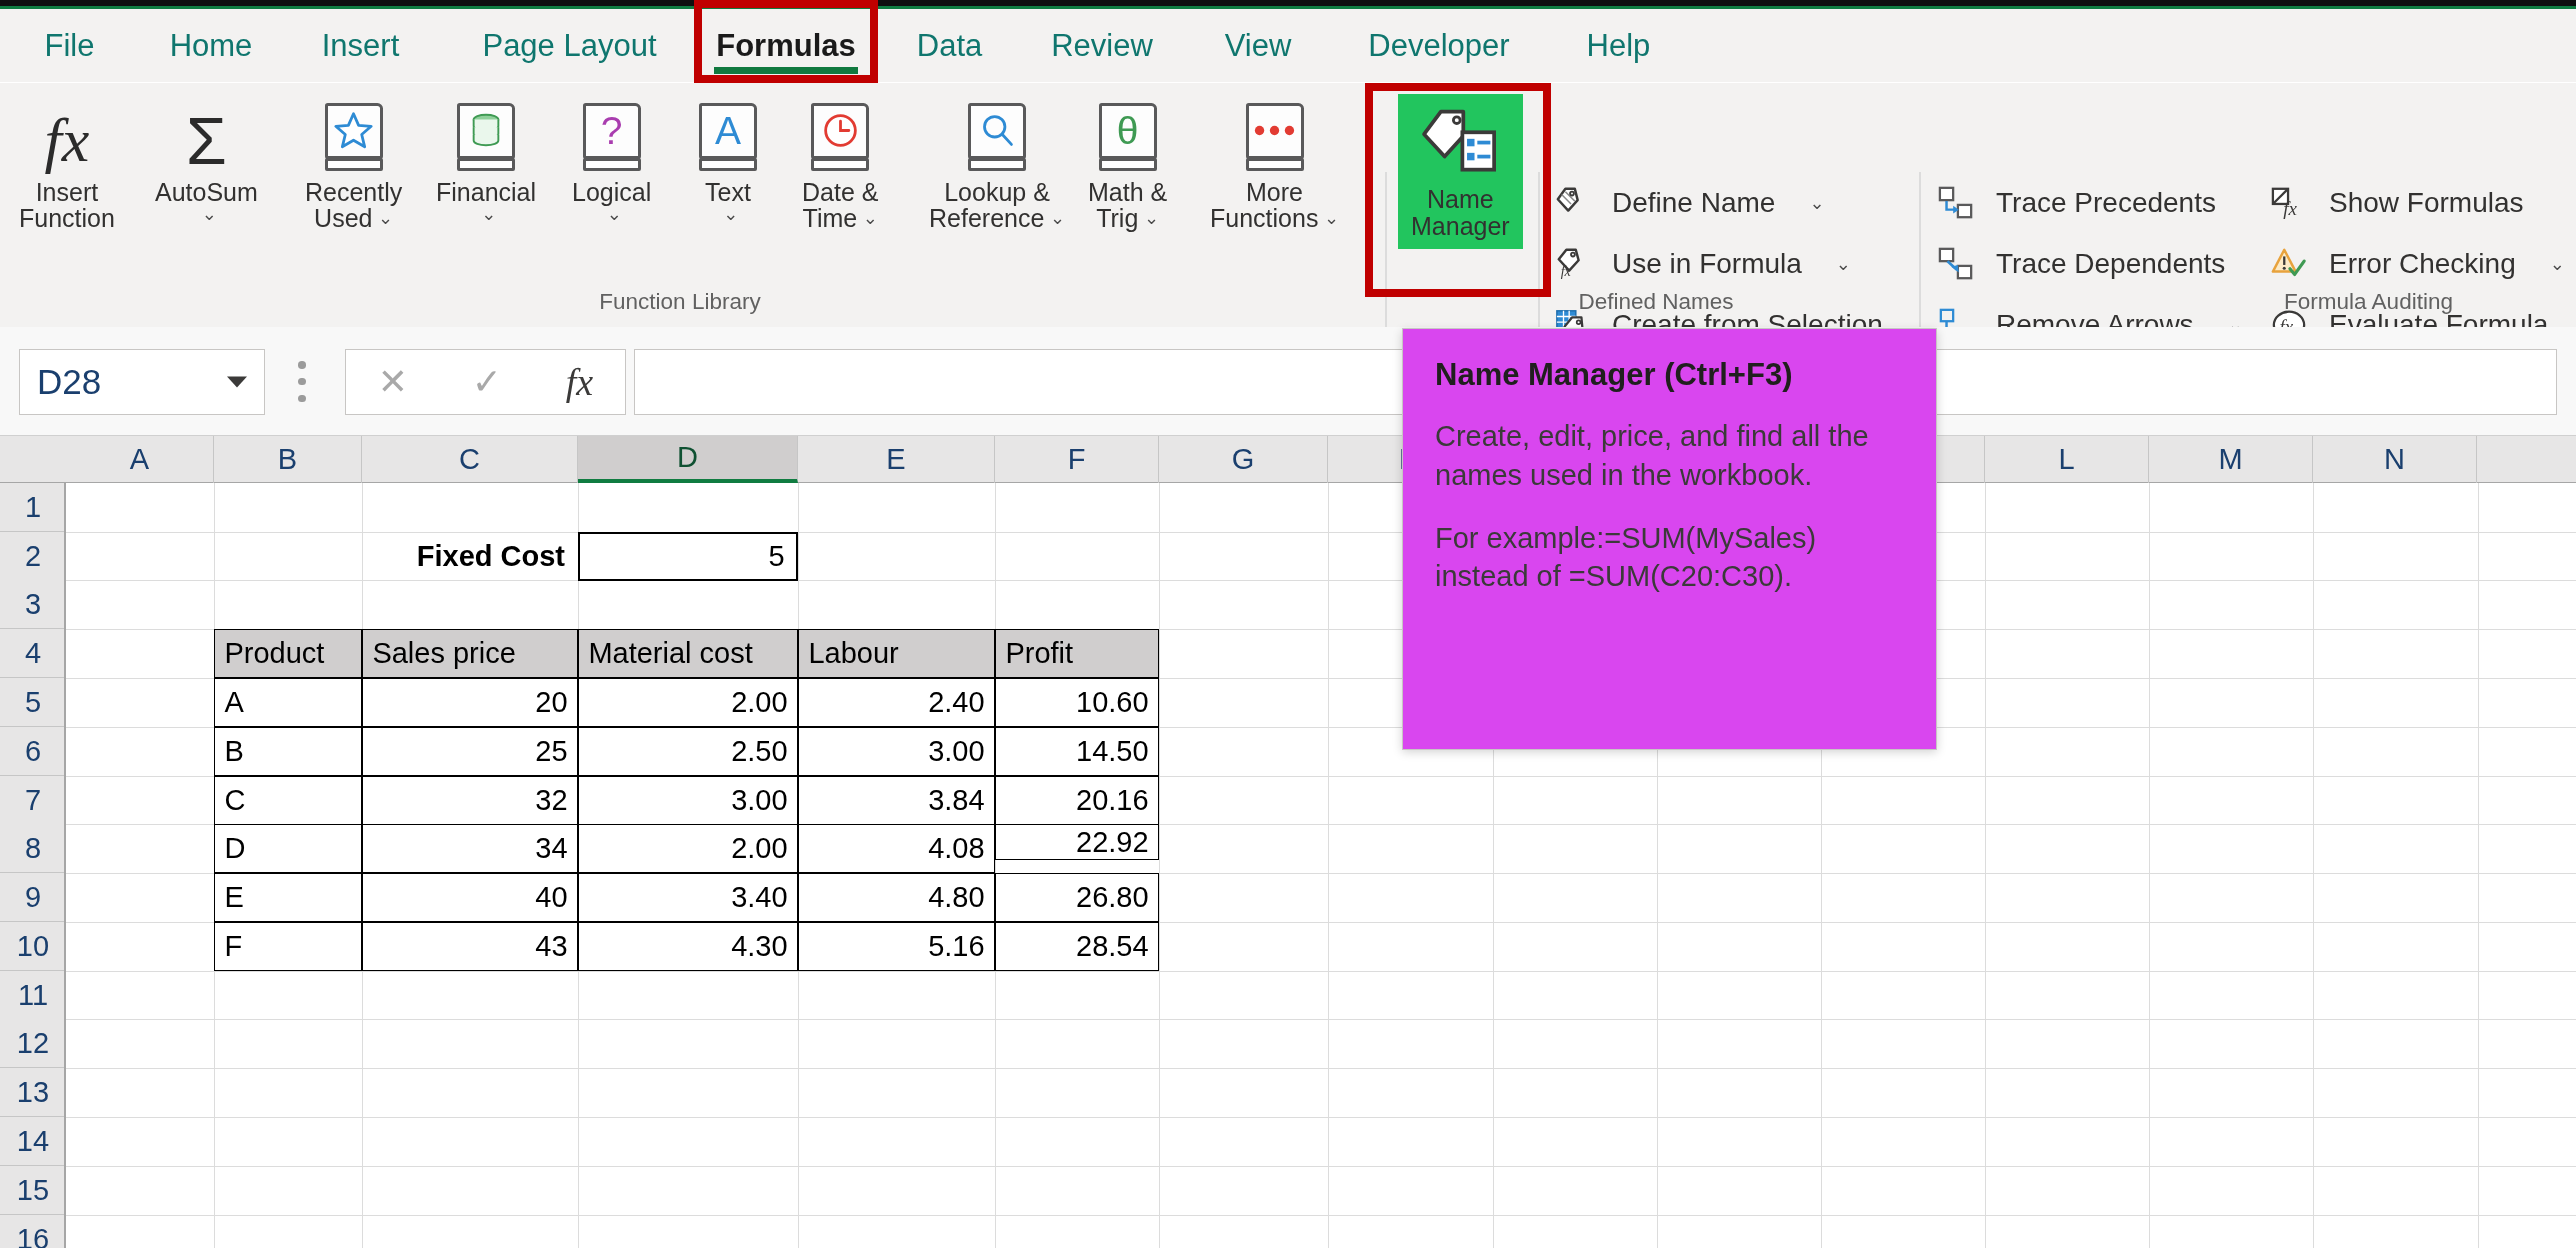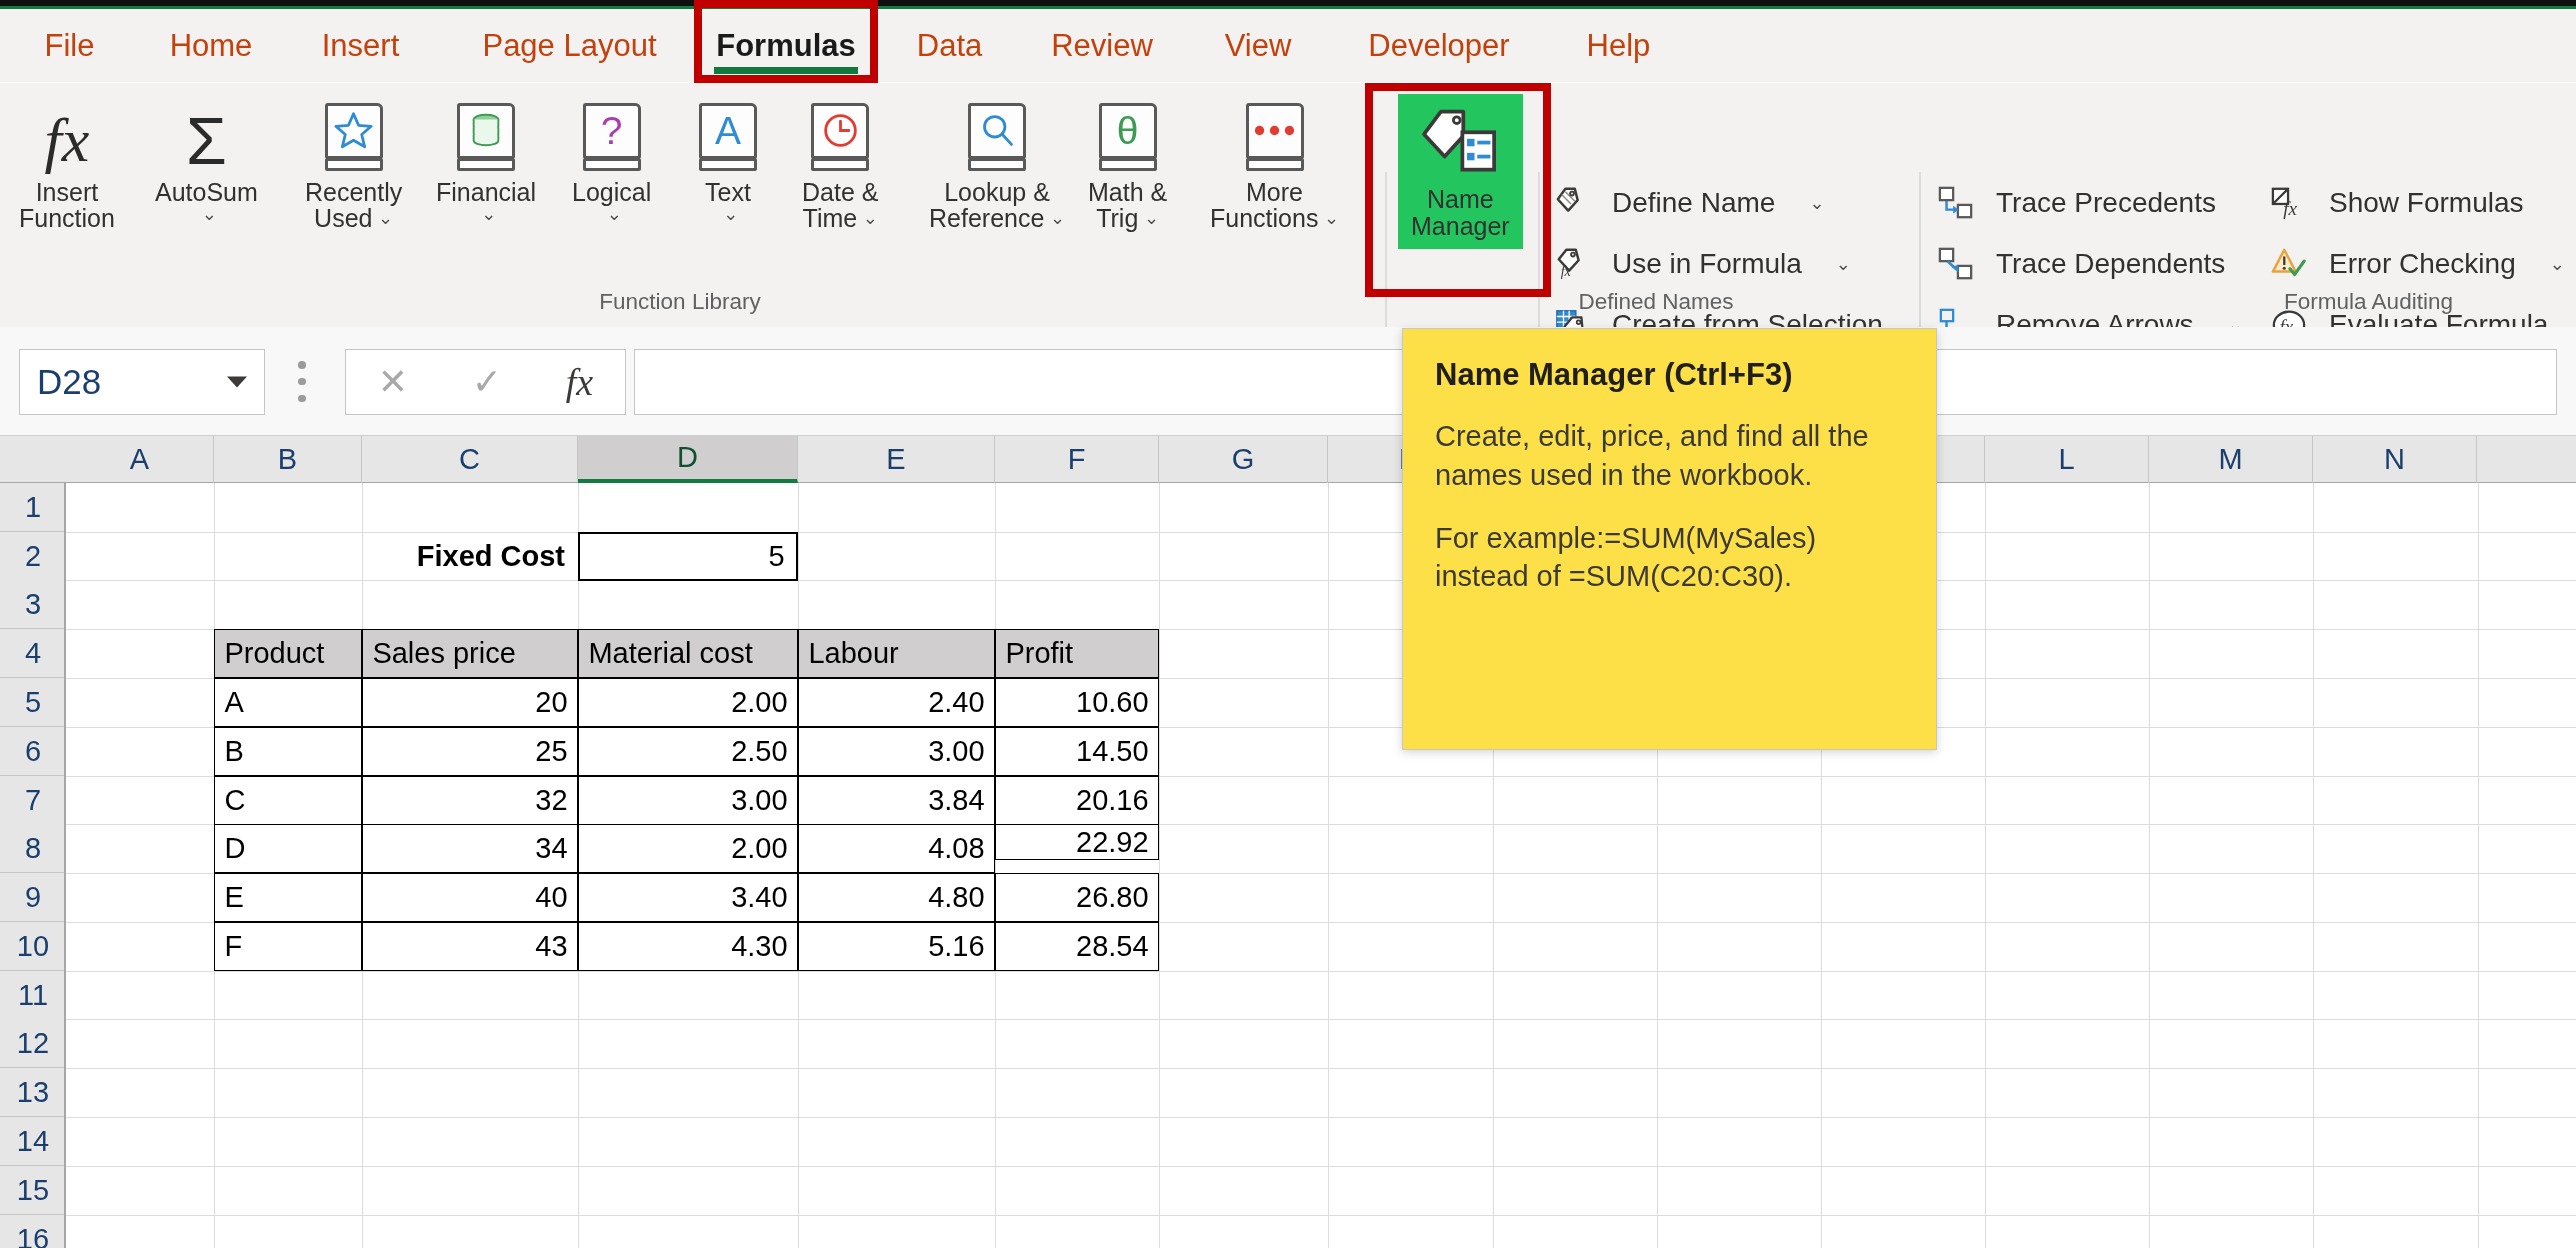--- a/index.html
+++ b/index.html
@@ -12,21 +12,21 @@
 
   
   .topstrip{ position:absolute; left:0; top:0; width:2576px; height:9.4px; background:#0f0f0f; }
   .topstrip .green{ position:absolute; left:0; bottom:0; width:100%; height:3.8px; background:#107c41; }
 
   
   .tabbar{ position:absolute; left:0; top:9.4px; width:2576px; height:73px; background:#f3f2f1; }
   .tab{
     position:absolute; top:0; height:73px;
     display:flex; align-items:center; justify-content:center;
-    font-size:31px; color:#c2410c; white-space:nowrap; padding:0 15px;
+    font-size:31px; color:#0f766e; white-space:nowrap; padding:0 15px;
   }
   .tab.active{ color:#1a1a1a; font-weight:700; }
   .tab .underline{
     position:absolute; bottom:8.4px; left:50%; transform:translateX(-50%);
     width:calc(100% - 30px); height:6.6px; background:#10793f;
   }
 
   
   .ribbon{ position:absolute; left:0; top:83px; width:2576px; height:245px; background:#f3f2f1; }
   .ribbon-sep{ position:absolute; top:89px; width:1.9px; height:188px; background:#dcdcdc; }
@@ -122,21 +122,21 @@
   .cell.r{ justify-content:flex-end; padding-right:9.4px; }
   .cell.l{ justify-content:flex-start; padding-left:9.4px; }
   .cell.bold{ font-weight:700; }
   .hdrcell{ background:#d0cece; border:1.9px solid #000; }
   .datacell{ background:#fff; border:1.9px solid #000; }
   .activecell{ border:2.8px solid #000; background:#fff; }
 
   
   .tooltip{
     position:absolute; left:1402px; top:328px; width:535px; height:422px;
-    background:#fde047; border:0.9px solid #c8c6c4; box-shadow:0 2.8px 9.4px rgba(0,0,0,.18);
+    background:#d946ef; border:0.9px solid #c8c6c4; box-shadow:0 2.8px 9.4px rgba(0,0,0,.18);
     padding:28px 32px; z-index:30;
   }
   .tooltip .tt-title{ font-size:31px; font-weight:700; color:#201f1e; margin-bottom:24.4px;}
   .tooltip .tt-p{ font-size:29px; color:#3b3a39; line-height:1.33; margin-bottom:24.4px;}
   .tooltip .tt-p:last-child{ margin-bottom:16px;}
 </style>
 </head>
 <body>
 
 <div id="app">

